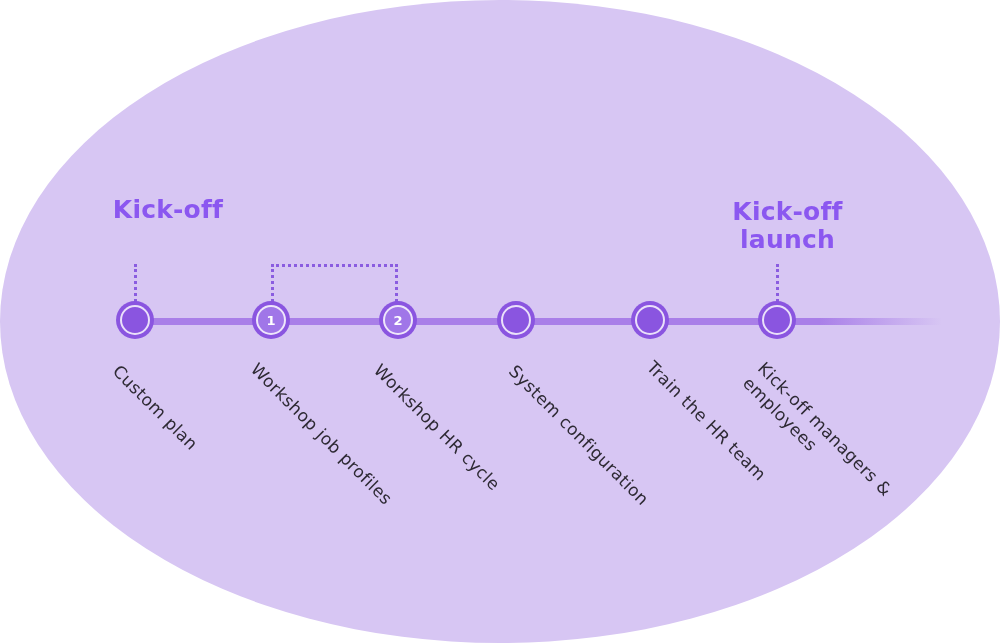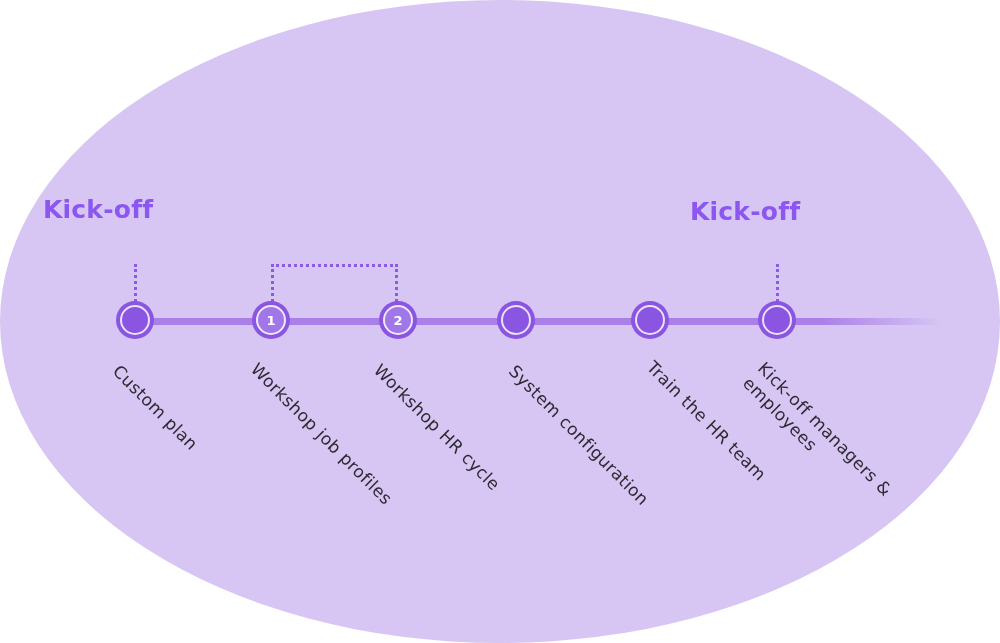--- a/index.html
+++ b/index.html
@@ -54,21 +54,21 @@
     left:271px;top:264px;
     width:127px;height:38px;
     border-top:3px dotted #8a5ce0;
     border-left:3px dotted #8a5ce0;
     border-right:3px dotted #8a5ce0;
     box-sizing:border-box;
   }
   
   .heading{
     position:absolute;
-    text-align:left;
+    text-align:center;
     color:#8b57f0;
     font-size:25px;font-weight:bold;
     line-height:28px;
     letter-spacing:0.2px;
   }
   .heading span{display:block;}
   .heading--impl{left:43px;top:196px;width:250px;}
   .heading--launch{left:690px;top:198px;width:195px;}
   
   .tick{
@@ -88,20 +88,21 @@
 
 <div class="stage">
 
   <div class="blob"></div>
 
   <div class="heading heading--impl">
     <span>Kick-off</span>
   </div>
   <div class="heading heading--launch">
     <span>Kick-off</span>
+    <span>launch</span>
   </div>
 
   <div class="leader-v" style="left:135px;"></div>
   <div class="bracket"></div>
   <div class="leader-v" style="left:777px;"></div>
 
   <div class="timeline-line"></div>
 
   <div class="node" style="left:135px;">
     <div class="node-core"></div>

